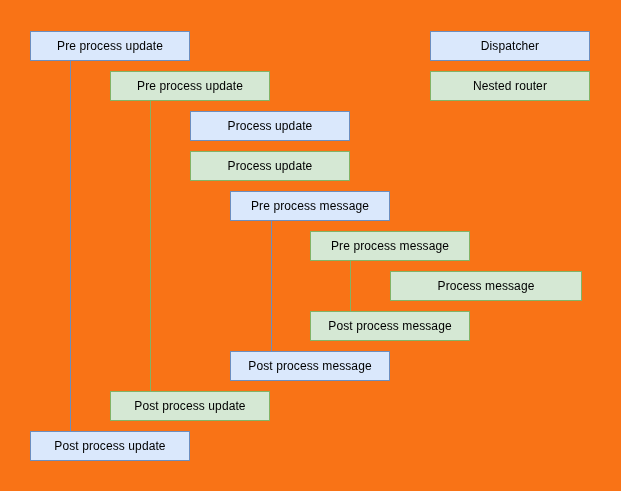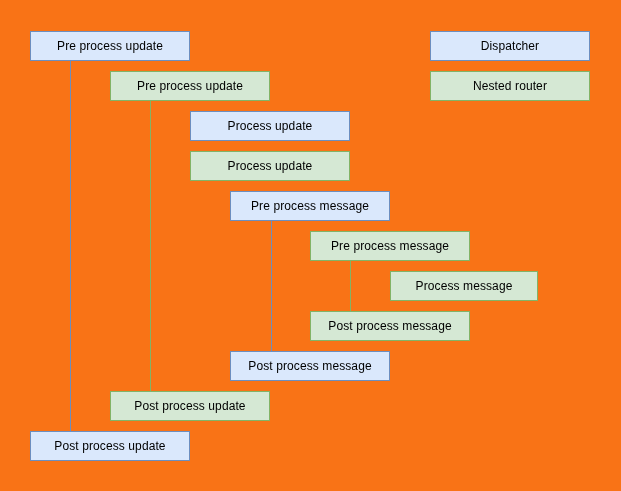--- a/index.html
+++ b/index.html
@@ -59,20 +59,20 @@
     <div class="edge blue" style="left: 70px; top: 61px; height: 370px;"></div>
     <div class="edge green" style="left: 150px; top: 101px; height: 290px;"></div>
     <div class="edge blue" style="left: 271px; top: 221px; height: 130px;"></div>
     <div class="edge green" style="left: 350px; top: 261px; height: 50px;"></div>
     <div class="node blue" style="left: 30px; top: 31px; width: 160px; height: 30px;">Pre process update</div>
     <div class="node green" style="left: 110px; top: 71px; width: 160px; height: 30px;">Pre process update</div>
     <div class="node blue" style="left: 190px; top: 111px; width: 160px; height: 30px;">Process update</div>
     <div class="node green" style="left: 190px; top: 151px; width: 160px; height: 30px;">Process update</div>
     <div class="node blue" style="left: 230px; top: 191px; width: 160px; height: 30px;">Pre process message</div>
     <div class="node green" style="left: 310px; top: 231px; width: 160px; height: 30px;">Pre process message</div>
-    <div class="node green" style="left: 390px; top: 271px; width: 148px; height: 30px;">Process message</div>
+    <div class="node green" style="left: 390px; top: 271px; width: 192px; height: 30px;">Process message</div>
     <div class="node green" style="left: 310px; top: 311px; width: 160px; height: 30px;">Post process message</div>
     <div class="node blue" style="left: 230px; top: 351px; width: 160px; height: 30px;">Post process message</div>
     <div class="node green" style="left: 110px; top: 391px; width: 160px; height: 30px;">Post process update</div>
     <div class="node blue" style="left: 30px; top: 431px; width: 160px; height: 30px;">Post process update</div>
     <div class="node green" style="left: 430px; top: 71px; width: 160px; height: 30px;">Nested router</div>
     <div class="node blue" style="left: 430px; top: 31px; width: 160px; height: 30px;">Dispatcher</div>
   </div>
 
 </body></html>

